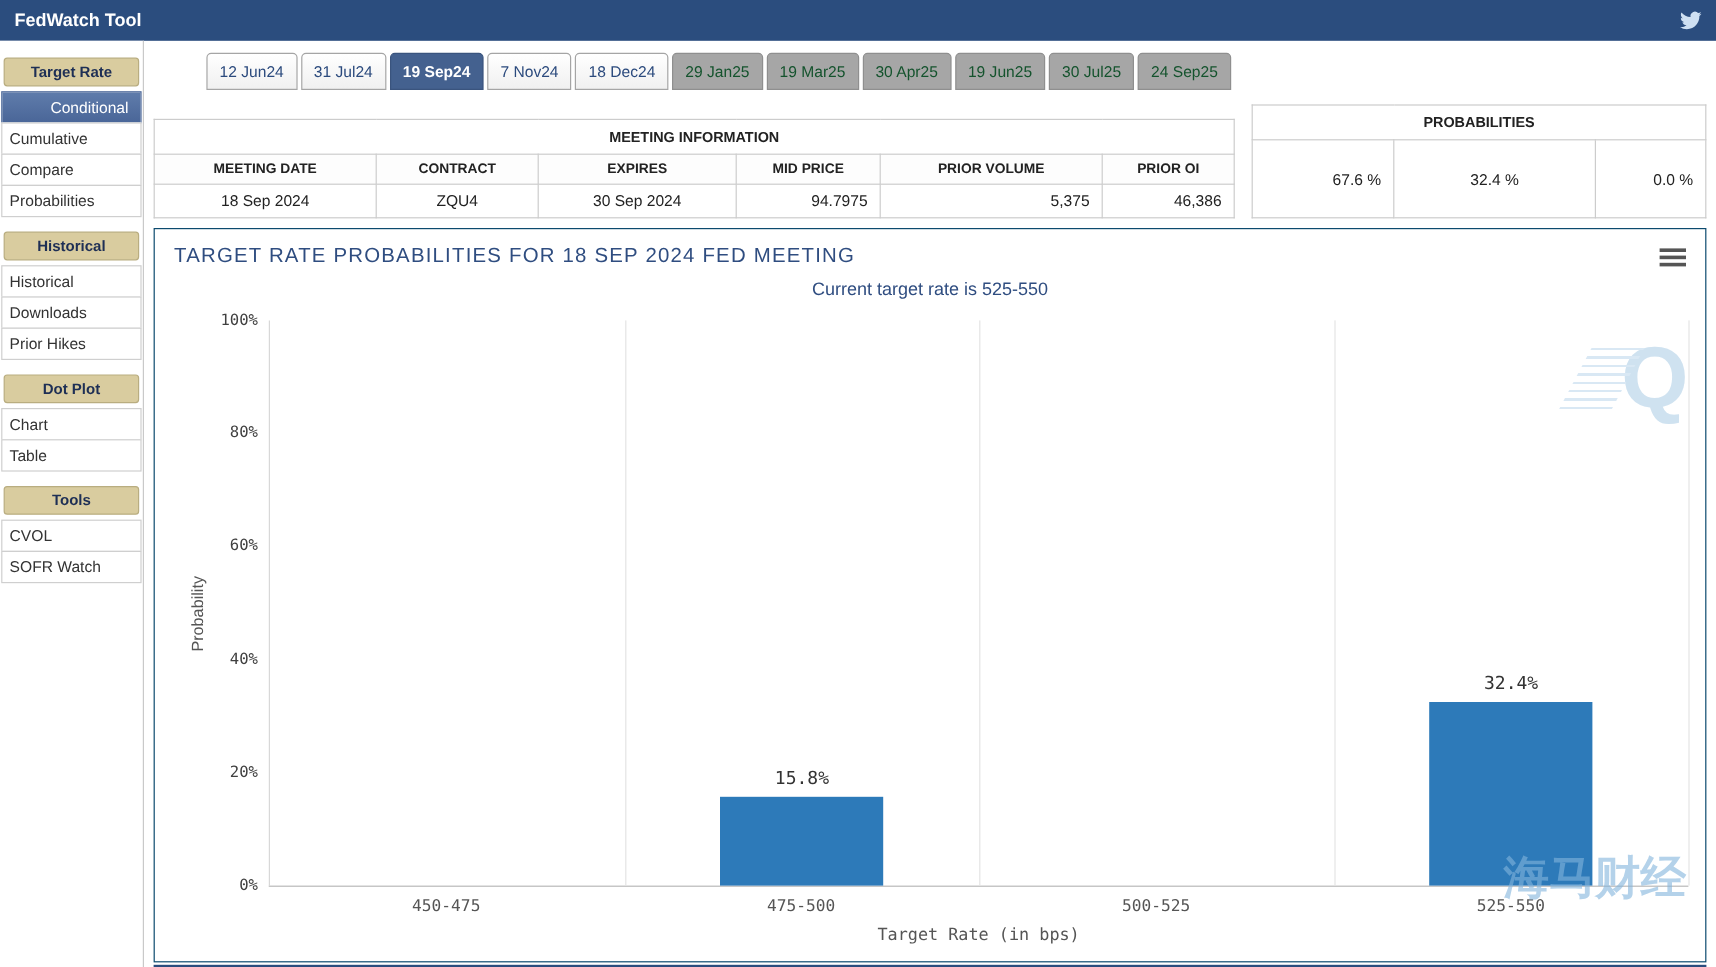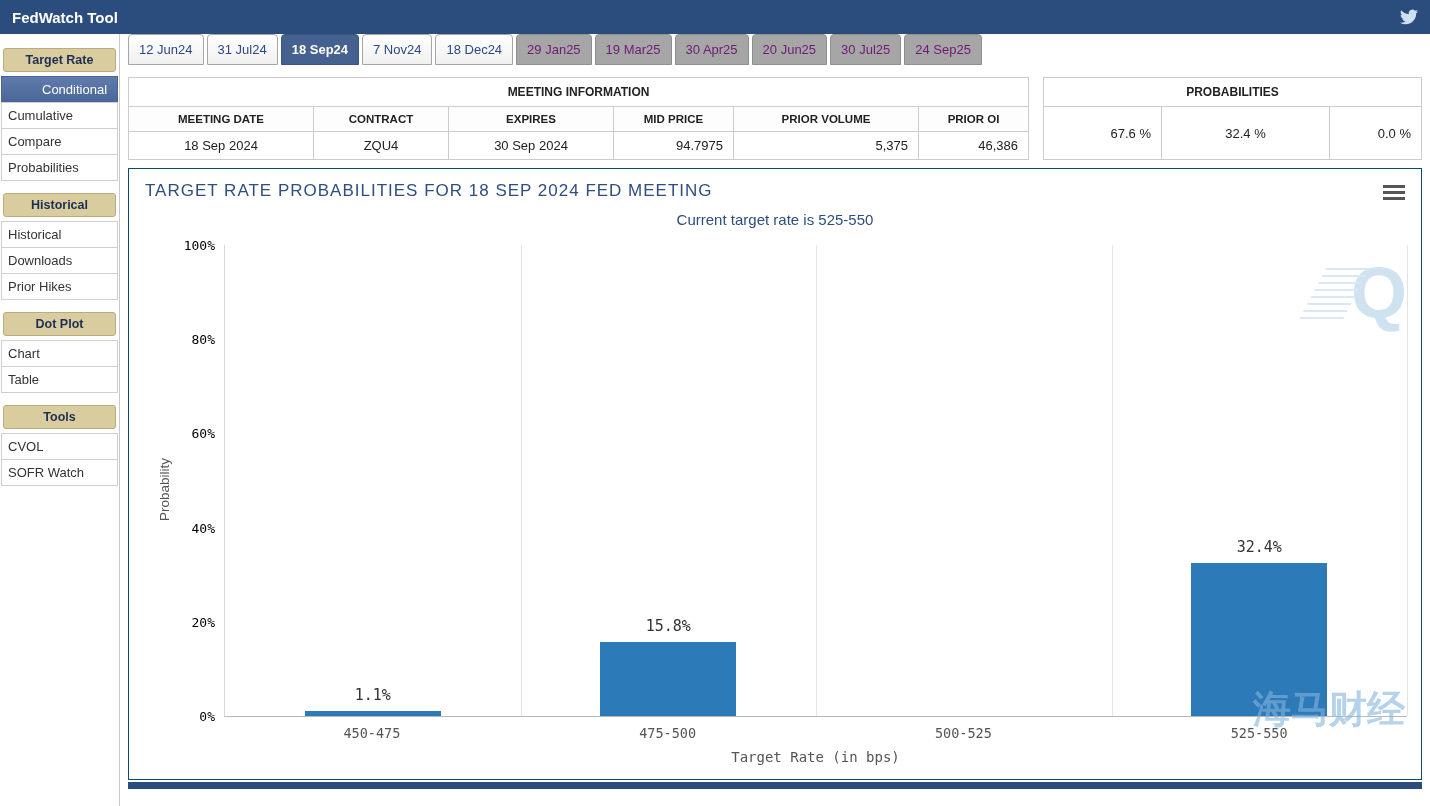--- a/index.html
+++ b/index.html
@@ -19,51 +19,51 @@
                  font-size:12.5px; text-align:center; padding:4px 0; margin:12px 3px 5px 3px; border-radius:3px; }
   .side-header:first-child { margin-top:0; }
   .side-item { border:1px solid #cfcfcf; margin:-1px 1px 0 1px; background:#fff; color:#333;
                font-size:13px; padding:5px 6px; cursor:pointer; }
   .side-item.selected { background:linear-gradient(#5f7cab,#4a6698); color:#fff; border-color:#4a6698;padding-left:40px; }
 
   
   .main { flex:1; padding:0 8px; position:relative; }
 
   
-  .tabs { display:flex; gap:3px; align-items:flex-end; }
+  .tabs { display:flex; gap:3px; padding-top:10px; align-items:flex-end;margin-left:44px; }
   .tab { border:1px solid #a5a5a5; border-radius:4px 4px 0 0; padding:7px 10px; font-size:13px;
          color:#2b4a7d; background:linear-gradient(#ffffff,#f0f0f0); cursor:pointer; white-space:nowrap; }
   .tab.selected { background:#44618f; color:#fff; font-weight:bold; border-color:#3a547e; }
-  .tab.disabled { background:#a6a6a6; color:#701a75; border-color:#8f8f8f; }
+  .tab.disabled { background:#a6a6a6; color:#14532d; border-color:#8f8f8f; }
 
   
   .info-row { display:flex; justify-content:space-between; margin-top:12px; }
   table.itable { border-collapse:collapse; table-layout:fixed; border:1px solid #b5b5b5; }
-  .t-meeting { width:900px; }
+  .t-meeting { width:900px;margin-top:12px; }
   .t-prob { width:378px; }
   .itable th, .itable td { border:1px solid #ccc; color:#222; overflow:hidden; white-space:nowrap; }
   .itable th.ttl { font-size:12px; padding:7px 4px; text-align:center; background:#fff; }
   .itable th.colh { font-size:11.5px; padding:6px 8px; text-align:center; background:#fdfdfd; }
   .itable td { font-size:13px; padding:6px 10px; background:#fff; }
 
   
   .chart-panel { position:relative; border:1px solid #0c4a6e; margin-top:8px; height:612px; background:#fff; overflow:hidden; }
   .chart-title { position:absolute; top:12px; left:16px; color:#2f4d80; font-size:17px; letter-spacing:1px; }
   .chart-subtitle { position:absolute; top:42px; left:0; right:0; text-align:center; color:#2f4d80; font-size:15px; }
   .burger { position:absolute; top:16px; right:16px; width:22px; cursor:pointer; }
   .burger span { display:block; height:3px; background:#555; margin:0 0 3px 0; }
 
   .ylabel { position:absolute; left:28px; top:210px; height:220px; writing-mode:vertical-rl;
             transform:rotate(180deg); text-align:center; color:#555; font-size:13.5px; }
 
   .plot { position:absolute; left:95px; right:14px; top:76px; height:472px;
           border-left:1px solid #d8d8d8; border-bottom:1px solid #b8b8b8; }
   .gridline { position:absolute; top:0; bottom:0; width:1px; background:#e4e4e4; }
   .ytick { position:absolute; right:calc(100% + 10px); transform:translateY(50%);
-           font-size:13px; color:#000000; font-family:"DejaVu Sans Mono", monospace; white-space:nowrap; }
+           font-size:13px; color:#404040; font-family:"DejaVu Sans Mono", monospace; white-space:nowrap; }
   .bar-slot { position:absolute; bottom:0; top:0; display:flex; align-items:flex-end; justify-content:center; }
   .bar { width:46%; background:#2d7ab9; }
   .bar-label { position:absolute; left:0; right:0; text-align:center; font-size:15px; color:#333;
                font-family:"DejaVu Sans Mono", monospace; }
 
   .cats { position:absolute; left:95px; right:14px; top:556px; display:flex; }
   .cat { flex:1; text-align:center; font-size:13.5px; color:#555; font-family:"DejaVu Sans Mono", monospace; }
   .xlabel { position:absolute; left:95px; right:14px; top:580px; text-align:center;
             font-size:14px; color:#555; font-family:"DejaVu Sans Mono", monospace; }
 
@@ -108,27 +108,27 @@
       <div class="side-item">Table</div>
       <div class="side-header">Tools</div>
       <div class="side-item">CVOL</div>
       <div class="side-item">SOFR Watch</div>
     </aside>
 
   <main class="main">
     <div class="tabs">
         <div class="tab enabled">12 Jun24</div>
         <div class="tab enabled">31 Jul24</div>
-        <div class="tab selected">18 Sep24</div>
+        <div class="tab selected">19 Sep24</div>
         <div class="tab enabled">7 Nov24</div>
         <div class="tab enabled">18 Dec24</div>
         <div class="tab disabled">29 Jan25</div>
         <div class="tab disabled">19 Mar25</div>
         <div class="tab disabled">30 Apr25</div>
-        <div class="tab disabled">20 Jun25</div>
+        <div class="tab disabled">19 Jun25</div>
         <div class="tab disabled">30 Jul25</div>
         <div class="tab disabled">24 Sep25</div>
       </div>
 
     <div class="info-row">
       <table class="itable t-meeting">
         <colgroup>
           <col style="width:185px">
             <col style="width:135px">
             <col style="width:165px">
@@ -196,24 +196,20 @@
           <div class="gridline" style="left: 25%;"></div>
           <div class="gridline" style="left: 50%;"></div>
           <div class="gridline" style="left: 75%;"></div>
           <div class="gridline" style="left: 100%;"></div>
           <div class="ytick" style="bottom: 0%;">0%</div>
           <div class="ytick" style="bottom: 20%;">20%</div>
           <div class="ytick" style="bottom: 40%;">40%</div>
           <div class="ytick" style="bottom: 60%;">60%</div>
           <div class="ytick" style="bottom: 80%;">80%</div>
           <div class="ytick" style="bottom: 100%;">100%</div>
-          <div class="bar-slot" style="left: 0%; width: 25%;">
-            <div class="bar-label" style="bottom: calc(1.1% + 7px);">1.1%</div>
-            <div class="bar" style="height: 1.1%; background: rgb(45, 122, 185);"></div>
-          </div>
           <div class="bar-slot" style="left: 25%; width: 25%;">
             <div class="bar-label" style="bottom: calc(15.8% + 7px);">15.8%</div>
             <div class="bar" style="height: 15.8%; background: rgb(45, 122, 185);"></div>
           </div>
           <div class="bar-slot" style="left: 75%; width: 25%;">
             <div class="bar-label" style="bottom: calc(32.4% + 7px);">32.4%</div>
             <div class="bar" style="height: 32.4%; background: rgb(45, 122, 185);"></div>
           </div>
         </div>
       <div class="cats">

